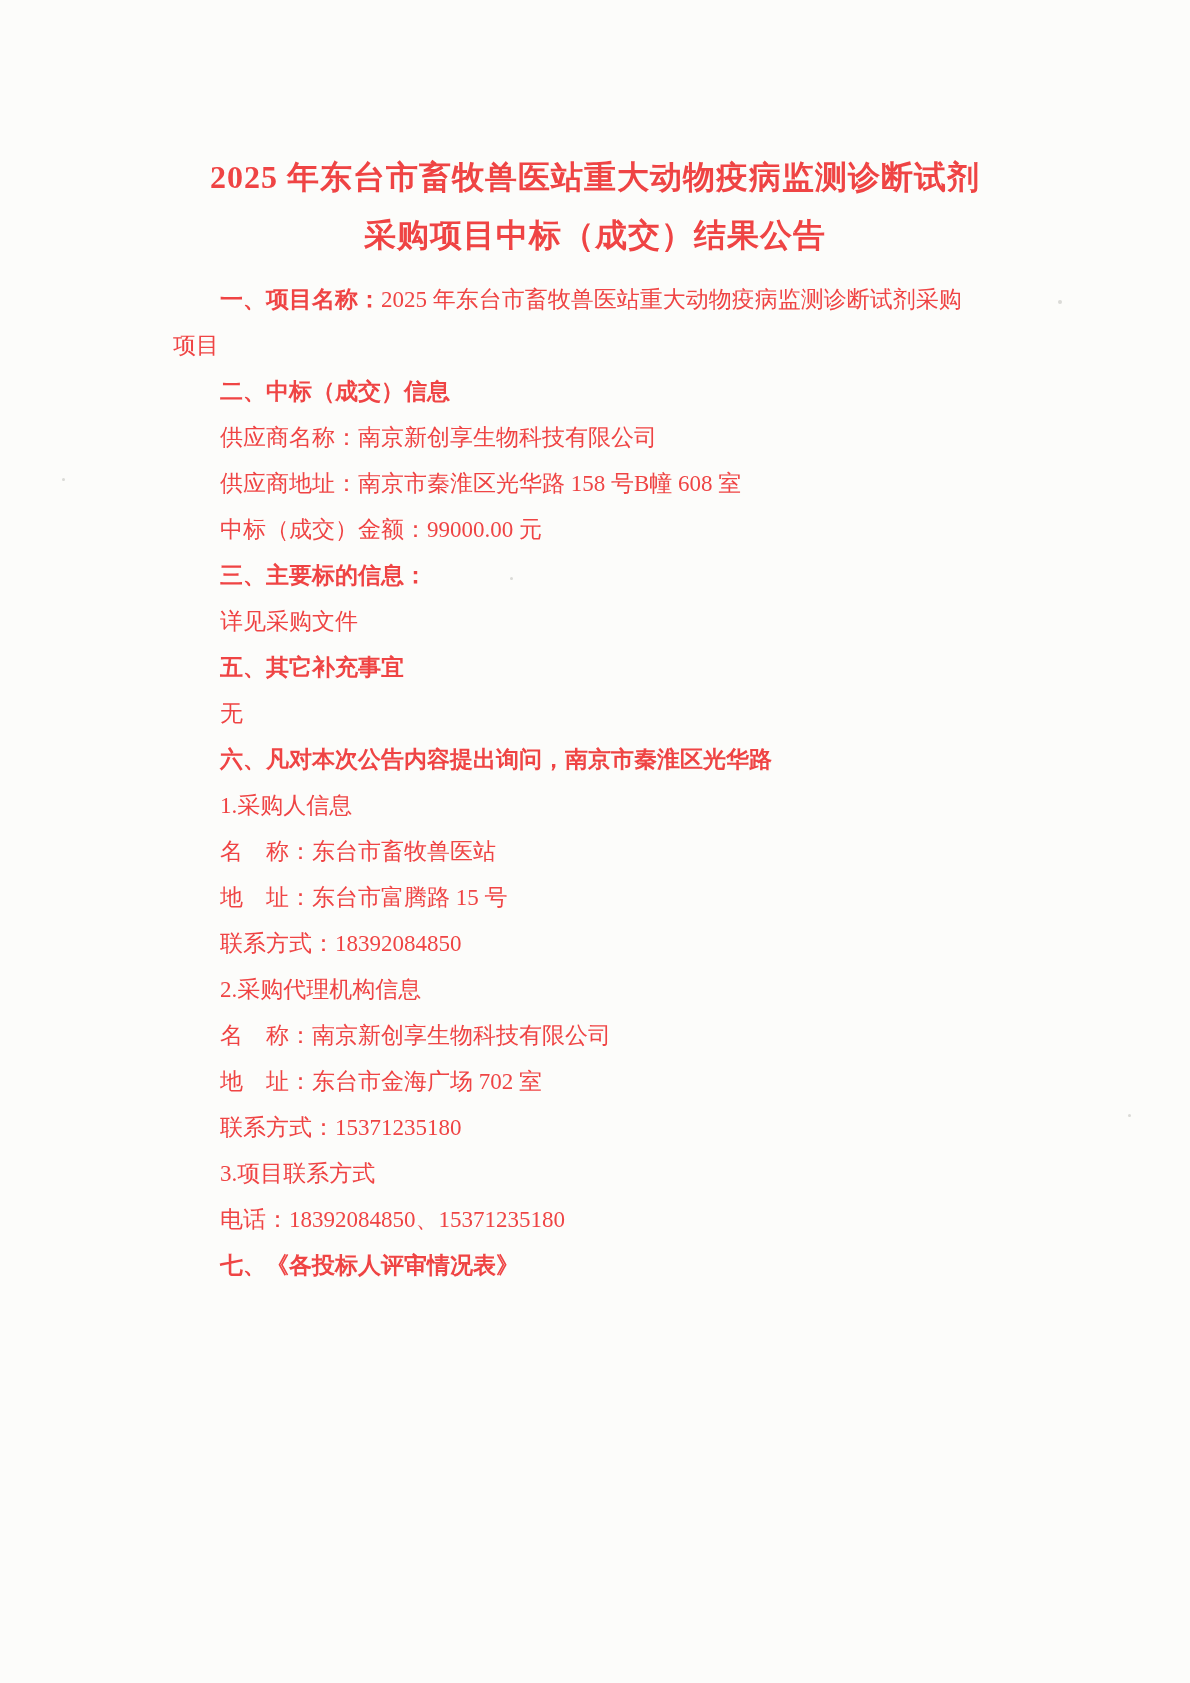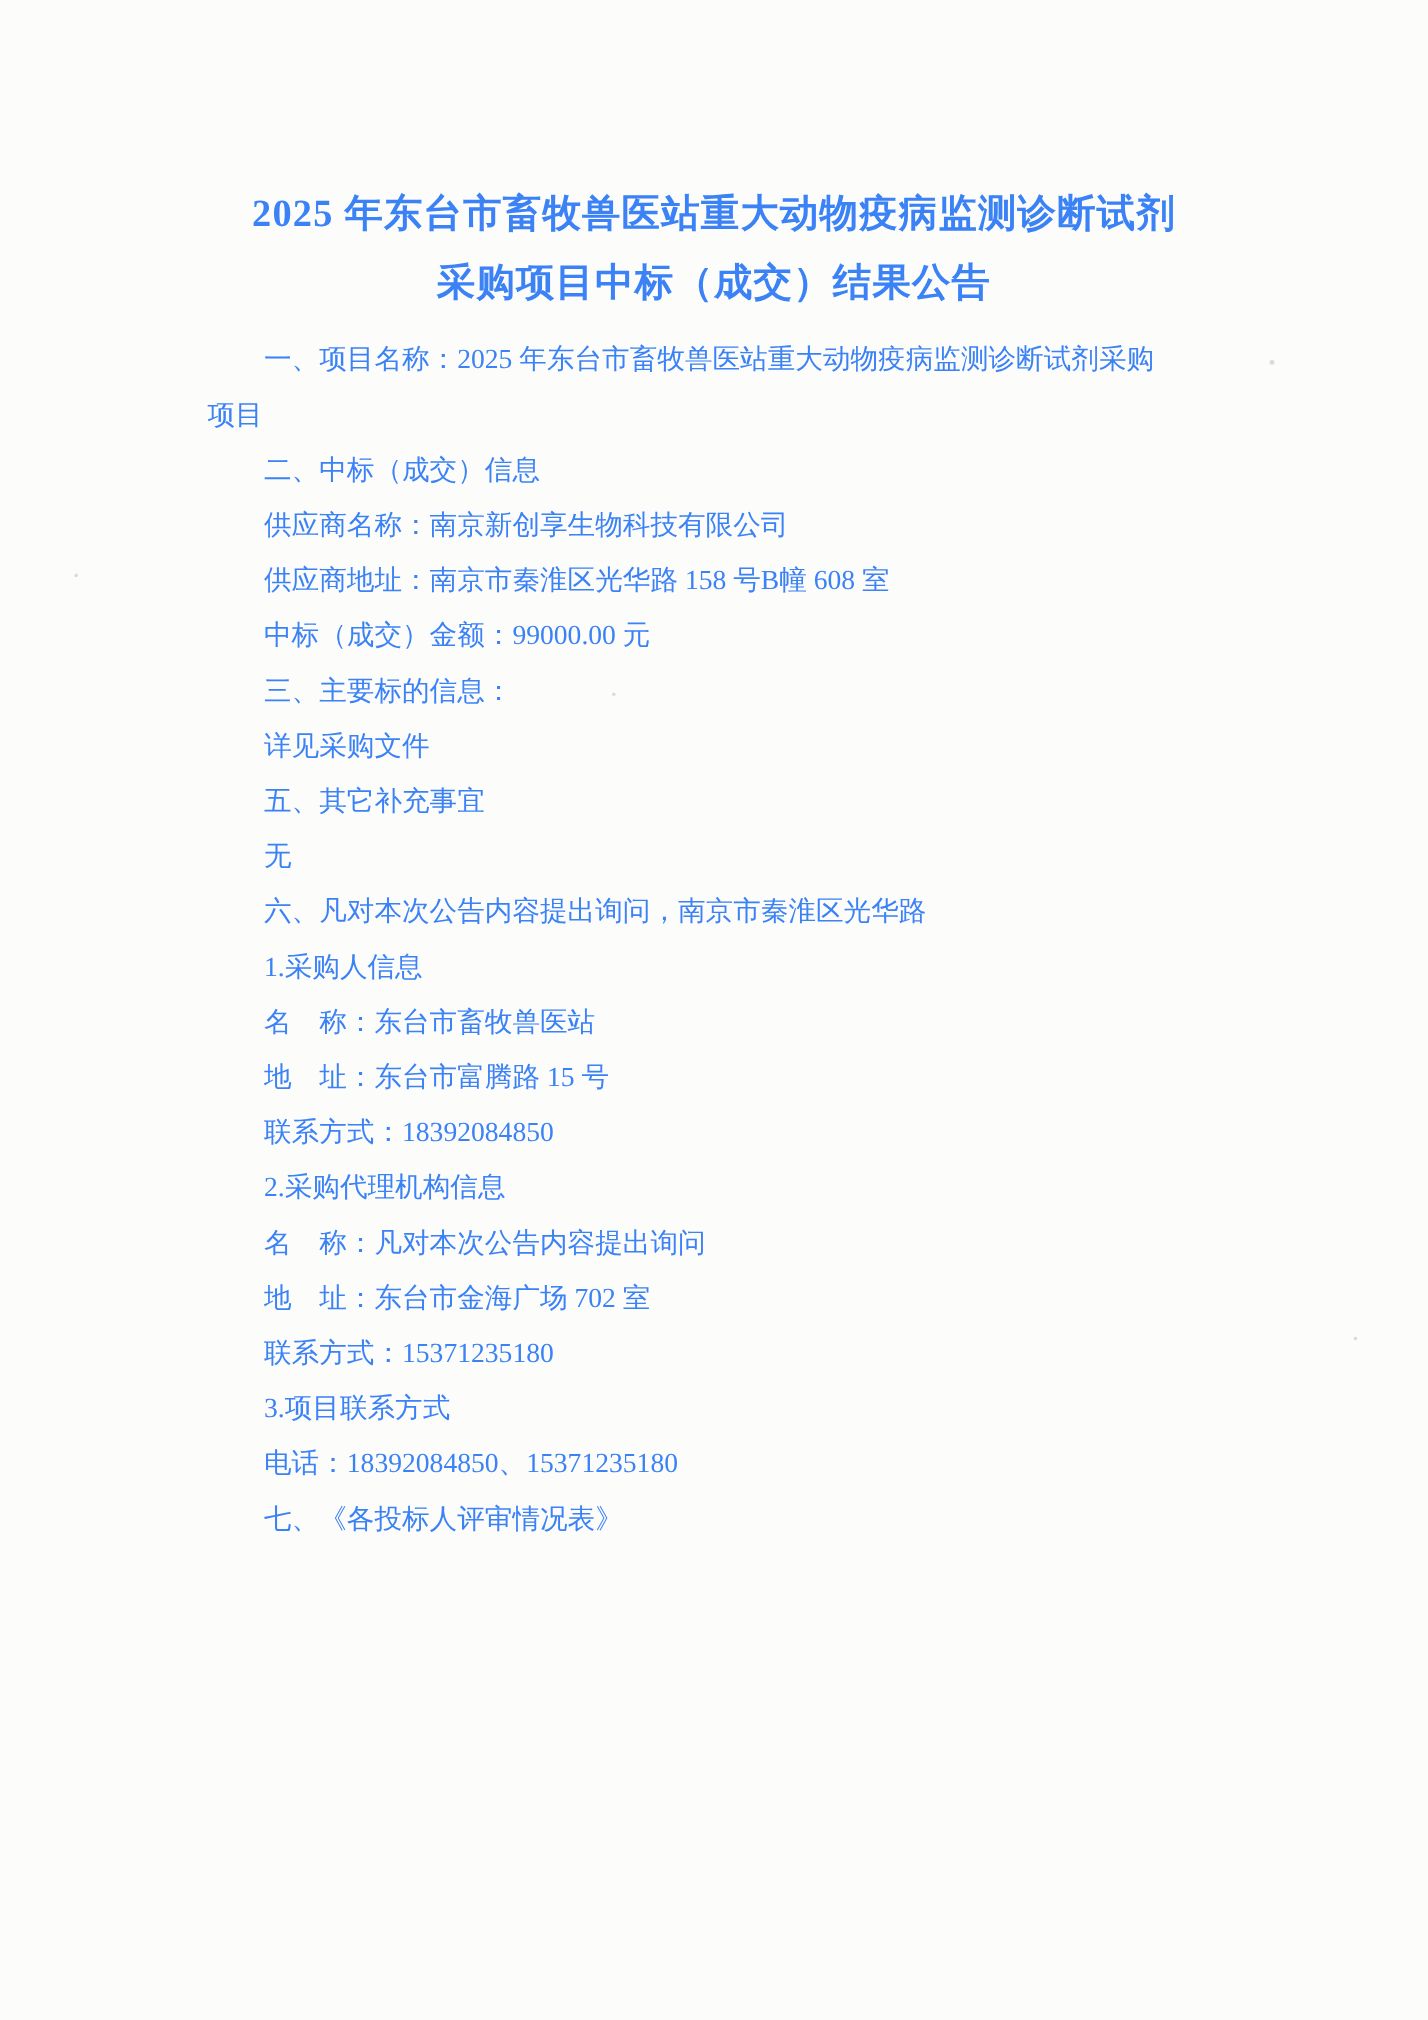--- a/index.html
+++ b/index.html
@@ -3,21 +3,21 @@
 <meta charset="utf-8">
 <style>
   * { margin: 0; padding: 0; box-sizing: border-box; }
   html, body { background: #e9e9e7; }
   .page {
     position: relative;
     width: 1190px;
     height: 1683px;
     margin: 0 auto;
     background: #fcfcfa;
-    color: #3b82f6;
+    color: #ef4444;
     font-family: "Liberation Serif", "DejaVu Serif", serif;
     overflow: hidden;
   }
   .title-block {
     position: absolute;
     top: 148px;
     left: 0;
     width: 1190px;
     text-align: center;
     font-size: 32px;
@@ -28,21 +28,21 @@
   .body-block {
     position: absolute;
     top: 277px;
     left: 173px;
     width: 920px;
     font-size: 23px;
     line-height: 46px;
   }
   .body-block p { margin: 0; white-space: nowrap; }
   .indent { text-indent: 47px; }
-  .b { font-weight: 400; }
+  .b { font-weight: 700; }
   .speck {
     position: absolute;
     background: #b9b9b4;
     border-radius: 50%;
     opacity: 0.5;
   }
   .speck1 { left: 1058px; top: 300px; width: 4px; height: 4px; }
   .speck2 { left: 62px;  top: 478px; width: 3px; height: 3px; }
   .speck3 { left: 510px; top: 577px; width: 3px; height: 3px; }
   .speck4 { left: 1128px; top: 1114px; width: 3px; height: 3px; }
@@ -75,21 +75,21 @@
     <p class="indent">无</p>
 
     <p class="indent b">六、凡对本次公告内容提出询问，南京市秦淮区光华路</p>
 
     <p class="indent">1.采购人信息</p>
     <p class="indent">名　称：东台市畜牧兽医站</p>
     <p class="indent">地　址：东台市富腾路 15 号</p>
     <p class="indent">联系方式：18392084850</p>
 
     <p class="indent">2.采购代理机构信息</p>
-    <p class="indent">名　称：凡对本次公告内容提出询问</p>
+    <p class="indent">名　称：南京新创享生物科技有限公司</p>
     <p class="indent">地　址：东台市金海广场 702 室</p>
     <p class="indent">联系方式：15371235180</p>
 
     <p class="indent">3.项目联系方式</p>
     <p class="indent">电话：18392084850、15371235180</p>
 
     <p class="indent b">七、《各投标人评审情况表》</p>
 
   </div>
 

